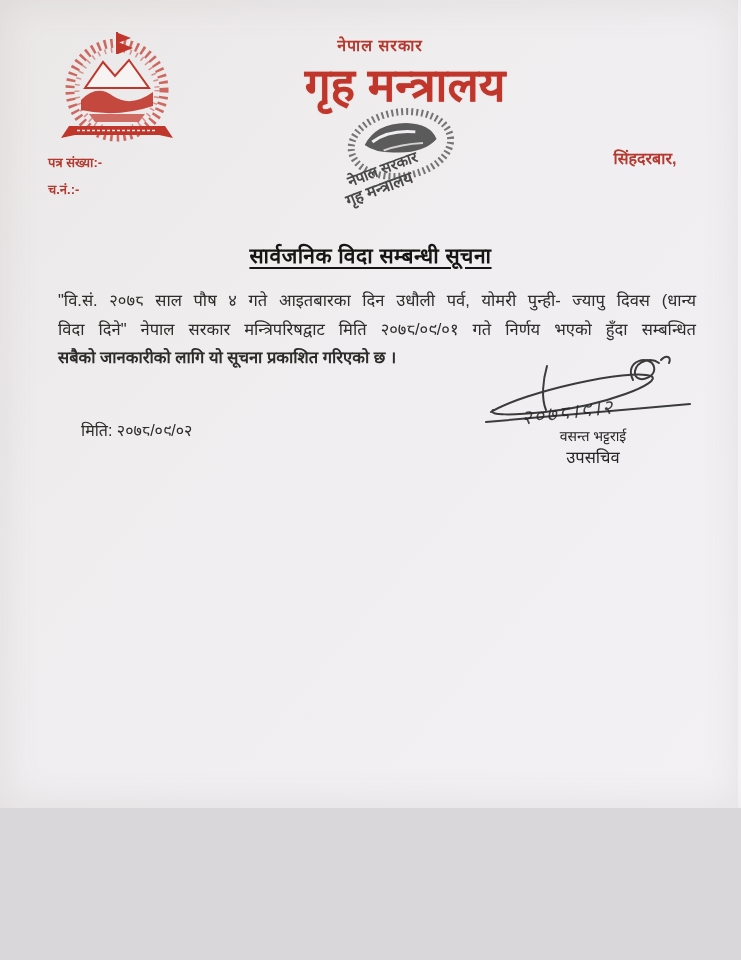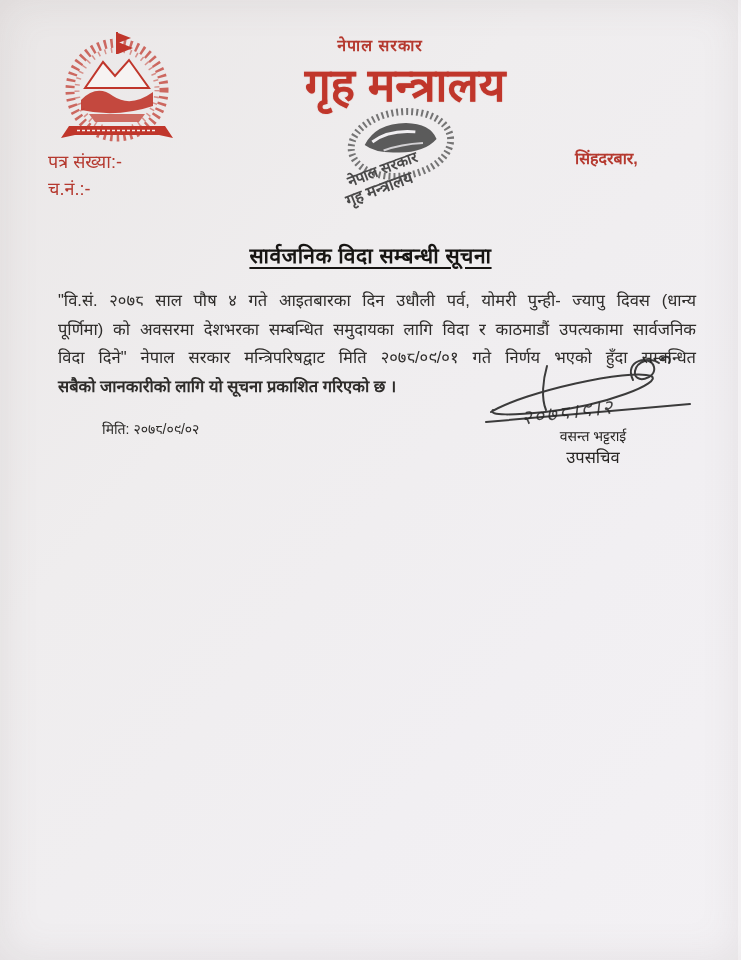--- a/index.html
+++ b/index.html
@@ -1,58 +1,58 @@
 <!DOCTYPE html>
 <html lang="ne"><head>
 <meta charset="utf-8">
 <style>
   html,body{margin:0;padding:0;background:#d9d7da;}
   .page{
     position:relative;
-    width:741px;height:960px;
+    width:741px;height:808px;
     margin:0 auto;
     background:linear-gradient(130deg,#eae7e7 0%,#efedee 35%,#f1eff2 70%,#f3f1f4 100%);
     box-shadow:inset 0 0 40px rgba(120,110,110,.12), inset -3px 0 0 #fbfafc;
     overflow:hidden;
     font-family:"Liberation Sans","DejaVu Sans",sans-serif;
     color:#2e2c2a;
   }
   .emblem{position:absolute;left:55px;top:26px;width:124px;height:124px;}
   .hdr-govt{
     position:absolute;left:200px;top:34px;width:360px;
     text-align:center;font-size:16px;font-weight:bold;color:#b5392f;
     letter-spacing:1px;
   }
   .hdr-ministry{
     position:absolute;left:200px;top:52px;width:410px;
     text-align:center;font-size:46px;font-weight:bold;color:#c0362b;
     text-shadow:0 0 1px rgba(192,54,43,.5);
   }
   .stamp{position:absolute;left:315px;top:104px;width:175px;height:118px;opacity:.82;}
-  .ref-fields{position:absolute;left:48px;top:149px;font-size:18px;font-weight:normal;color:#b5392f;}
+  .ref-fields{position:absolute;left:48px;top:149px;font-size:13px;font-weight:bold;color:#b5392f;}
   .ref-row{height:27px;line-height:27px;}
   .address{
     position:absolute;left:575px;top:146px;width:140px;
-    font-size:16px;font-weight:bold;color:#b5392f;line-height:26px;
+    text-align:center;font-size:16px;font-weight:bold;color:#b5392f;line-height:26px;
   }
   .notice-title{
     position:absolute;left:0;top:241px;width:741px;text-align:center;
   }
   .notice-title span{
     font-size:21px;font-weight:bold;color:#171513;
     text-decoration:underline;text-decoration-thickness:2px;text-underline-offset:4px;
     letter-spacing:.5px;
   }
   .body-text{
     position:absolute;left:58px;top:286px;width:638px;
     font-size:16.5px;line-height:28.5px;color:#2e2c2a;font-weight:500;
   }
   .body-line{text-align:justify;text-align-last:justify;}
   .body-line.last{text-align-last:left;font-weight:bold;}
-  .date-line{position:absolute;left:102px;top:419px;font-size:14px;color:#2e2c2a;font-weight:500;}
+  .date-line{position:absolute;left:81px;top:419px;font-size:16px;color:#2e2c2a;font-weight:500;}
   .sig-block{position:absolute;left:483px;top:352px;width:220px;text-align:center;}
   .sig-scribble{width:214px;height:78px;display:block;}
   .sig-date{
     position:absolute;left:38px;top:46px;
     font-size:20px;color:#262626;transform:rotate(-7deg);
     font-style:italic;letter-spacing:2px;opacity:.85;
     font-family:"DejaVu Serif","Liberation Serif",serif;
   }
   .sig-name{margin-top:-4px;font-size:14px;color:#272523;font-weight:500;}
   .sig-designation{font-size:16.5px;color:#272523;font-weight:500;}
@@ -116,21 +116,20 @@
   <div class="address">
     <div>सिंहदरबार,</div>
   </div>
 
   <div class="notice-title">
     <span>सार्वजनिक विदा सम्बन्धी सूचना</span>
   </div>
 
   <div class="body-text">
     <div class="body-line">"वि.सं. २०७८ साल पौष ४ गते आइतबारका दिन उधौली पर्व, योमरी पुन्ही- ज्यापु दिवस (धान्य</div>
-    <div class="body-line">पूर्णिमा) को अवसरमा देशभरका सम्बन्धित समुदायका लागि विदा र काठमाडौं उपत्यकामा सार्वजनिक</div>
     <div class="body-line">विदा दिने" नेपाल सरकार मन्त्रिपरिषद्वाट मिति २०७८/०९/०१ गते निर्णय भएको हुँदा सम्बन्धित</div>
     <div class="body-line last">सबैको जानकारीको लागि यो सूचना प्रकाशित गरिएको छ ।</div>
   </div>
 
   <div class="date-line">मिति: २०७८/०९/०२</div>
 
   <div class="sig-block">
     <svg class="sig-scribble" viewBox="0 0 214 78">
       <g fill="none" stroke="#232323" stroke-width="2" stroke-linecap="round" opacity=".88">
         <path d="M64 14 C 60 28 58 46 63 58"></path>

